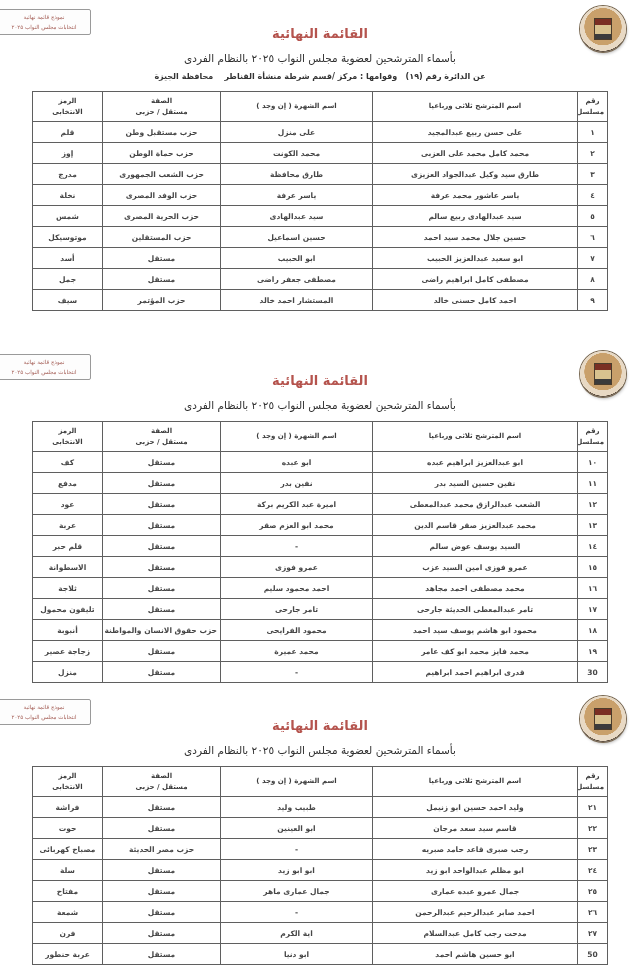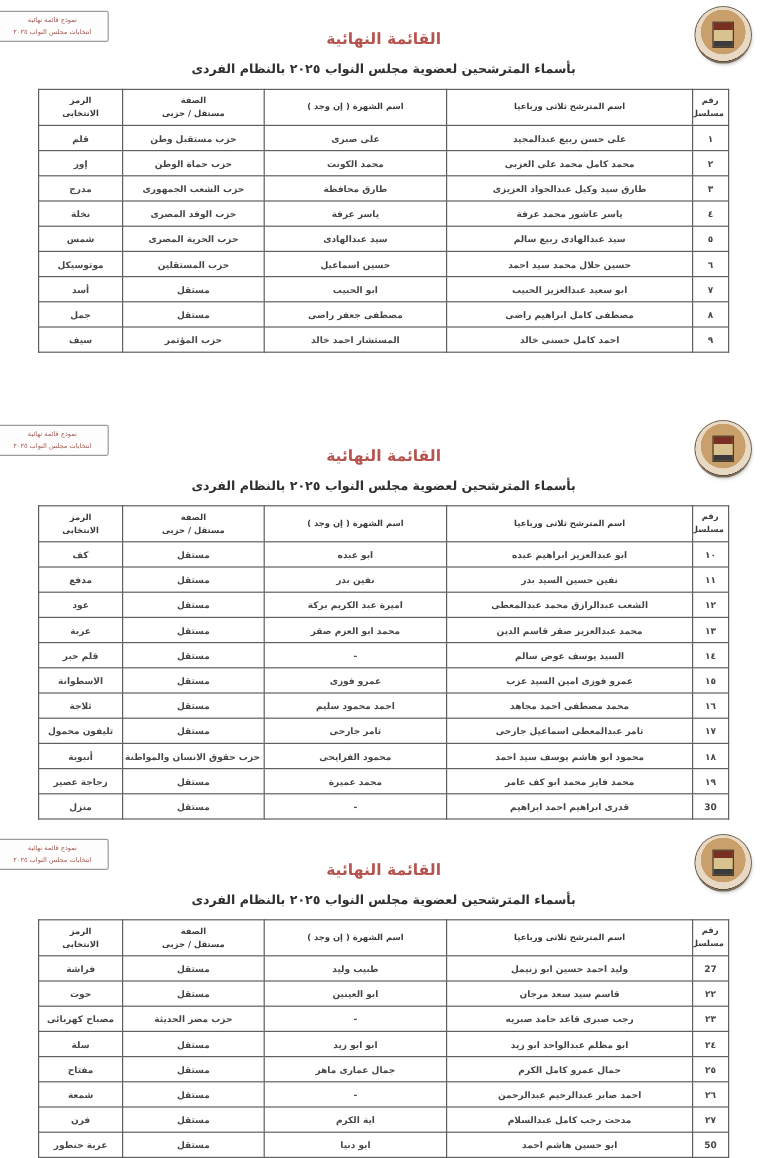--- a/index.html
+++ b/index.html
@@ -62,21 +62,21 @@
     font-weight: bold;
     letter-spacing: 0.5px;
   }
   .page + .page .doc-title { padding-top: 28px; }
 
   .doc-subtitle {
     margin-top: 11px;
     text-align: center;
     color: #2f2f2f;
     font-size: 10.5px;
-    font-weight: bold;
+    font-weight: normal;
   }
 
   .doc-district {
     margin-top: 8px;
     text-align: center;
     color: #333333;
     font-size: 8px;
     font-weight: bold;
     white-space: pre;
   }
@@ -124,20 +124,21 @@
   <section class="page h-full">
     <div class="stamp-box">
       <div>نموذج قائمة نهائية</div>
       <div>انتخابات مجلس النواب ٢٠٢٥</div>
     </div>
     <div class="emblem">
       <div class="emblem-core"></div>
     </div>
     <div class="doc-title">القائمة النهائية</div>
     <div class="doc-subtitle">بأسماء المترشحين لعضوية مجلس النواب ٢٠٢٥ بالنظام الفردى</div>
+    <div class="doc-district">عن الدائرة رقم (١٩)   وقوامها : مركز /قسم شرطة منشأة القناطر    محافظة الجيزة</div>
     <table class="candidates">
       <colgroup>
         <col class="c-serial">
           <col class="c-name">
           <col class="c-alias">
           <col class="c-cap">
           <col class="c-symbol">
       </colgroup>
       <thead>
         <tr>
@@ -145,21 +146,21 @@
           <th><span>اسم المترشح ثلاثى ورباعيا</span></th>
           <th><span>اسم الشهرة ( إن وجد )</span></th>
           <th><span>الصفة</span><br><span>مستقل / حزبى</span></th>
           <th><span>الرمز</span><br><span>الانتخابى</span></th>
         </tr>
       </thead>
       <tbody>
           <tr>
             <td>١</td>
             <td>على حسن ربيع عبدالمجيد</td>
-            <td>على صبرى</td>
+            <td>على منزل</td>
             <td>حزب مستقبل وطن</td>
             <td>قلم</td>
           </tr>
           <tr>
             <td>٢</td>
             <td>محمد كامل محمد على العزبى</td>
             <td>محمد الكونت</td>
             <td>حزب حماة الوطن</td>
             <td>إوز</td>
           </tr>
@@ -289,21 +290,21 @@
           </tr>
           <tr>
             <td>١٦</td>
             <td>محمد مصطفى احمد مجاهد</td>
             <td>احمد محمود سليم</td>
             <td>مستقل</td>
             <td>ثلاجة</td>
           </tr>
           <tr>
             <td>١٧</td>
-            <td>تامر عبدالمعطى اسماعيل جارحى</td>
+            <td>تامر عبدالمعطى الحديثة جارحى</td>
             <td>تامر جارحى</td>
             <td>مستقل</td>
             <td>تليفون محمول</td>
           </tr>
           <tr>
             <td>١٨</td>
             <td>محمود ابو هاشم يوسف سيد احمد</td>
             <td>محمود الفرايحى</td>
             <td>حزب حقوق الانسان والمواطنة</td>
             <td>أنبوبة</td>
@@ -349,21 +350,21 @@
         <tr>
           <th><span>رقم</span><br><span>مسلسل</span></th>
           <th><span>اسم المترشح ثلاثى ورباعيا</span></th>
           <th><span>اسم الشهرة ( إن وجد )</span></th>
           <th><span>الصفة</span><br><span>مستقل / حزبى</span></th>
           <th><span>الرمز</span><br><span>الانتخابى</span></th>
         </tr>
       </thead>
       <tbody>
           <tr>
-            <td>27</td>
+            <td>٢١</td>
             <td>وليد احمد حسين ابو زنيمل</td>
             <td>طبيب وليد</td>
             <td>مستقل</td>
             <td>فراشة</td>
           </tr>
           <tr>
             <td>٢٢</td>
             <td>قاسم سيد سعد مرجان</td>
             <td>ابو العينين</td>
             <td>مستقل</td>
@@ -378,21 +379,21 @@
           </tr>
           <tr>
             <td>٢٤</td>
             <td>ابو مظلم عبدالواحد ابو زيد</td>
             <td>ابو ابو زيد</td>
             <td>مستقل</td>
             <td>سلة</td>
           </tr>
           <tr>
             <td>٢٥</td>
-            <td>جمال عمرو كامل الكرم</td>
+            <td>جمال عمرو عبده عمارى</td>
             <td>جمال عمارى ماهر</td>
             <td>مستقل</td>
             <td>مفتاح</td>
           </tr>
           <tr>
             <td>٢٦</td>
             <td>احمد صابر عبدالرحيم عبدالرحمن</td>
             <td>-</td>
             <td>مستقل</td>
             <td>شمعة</td>

